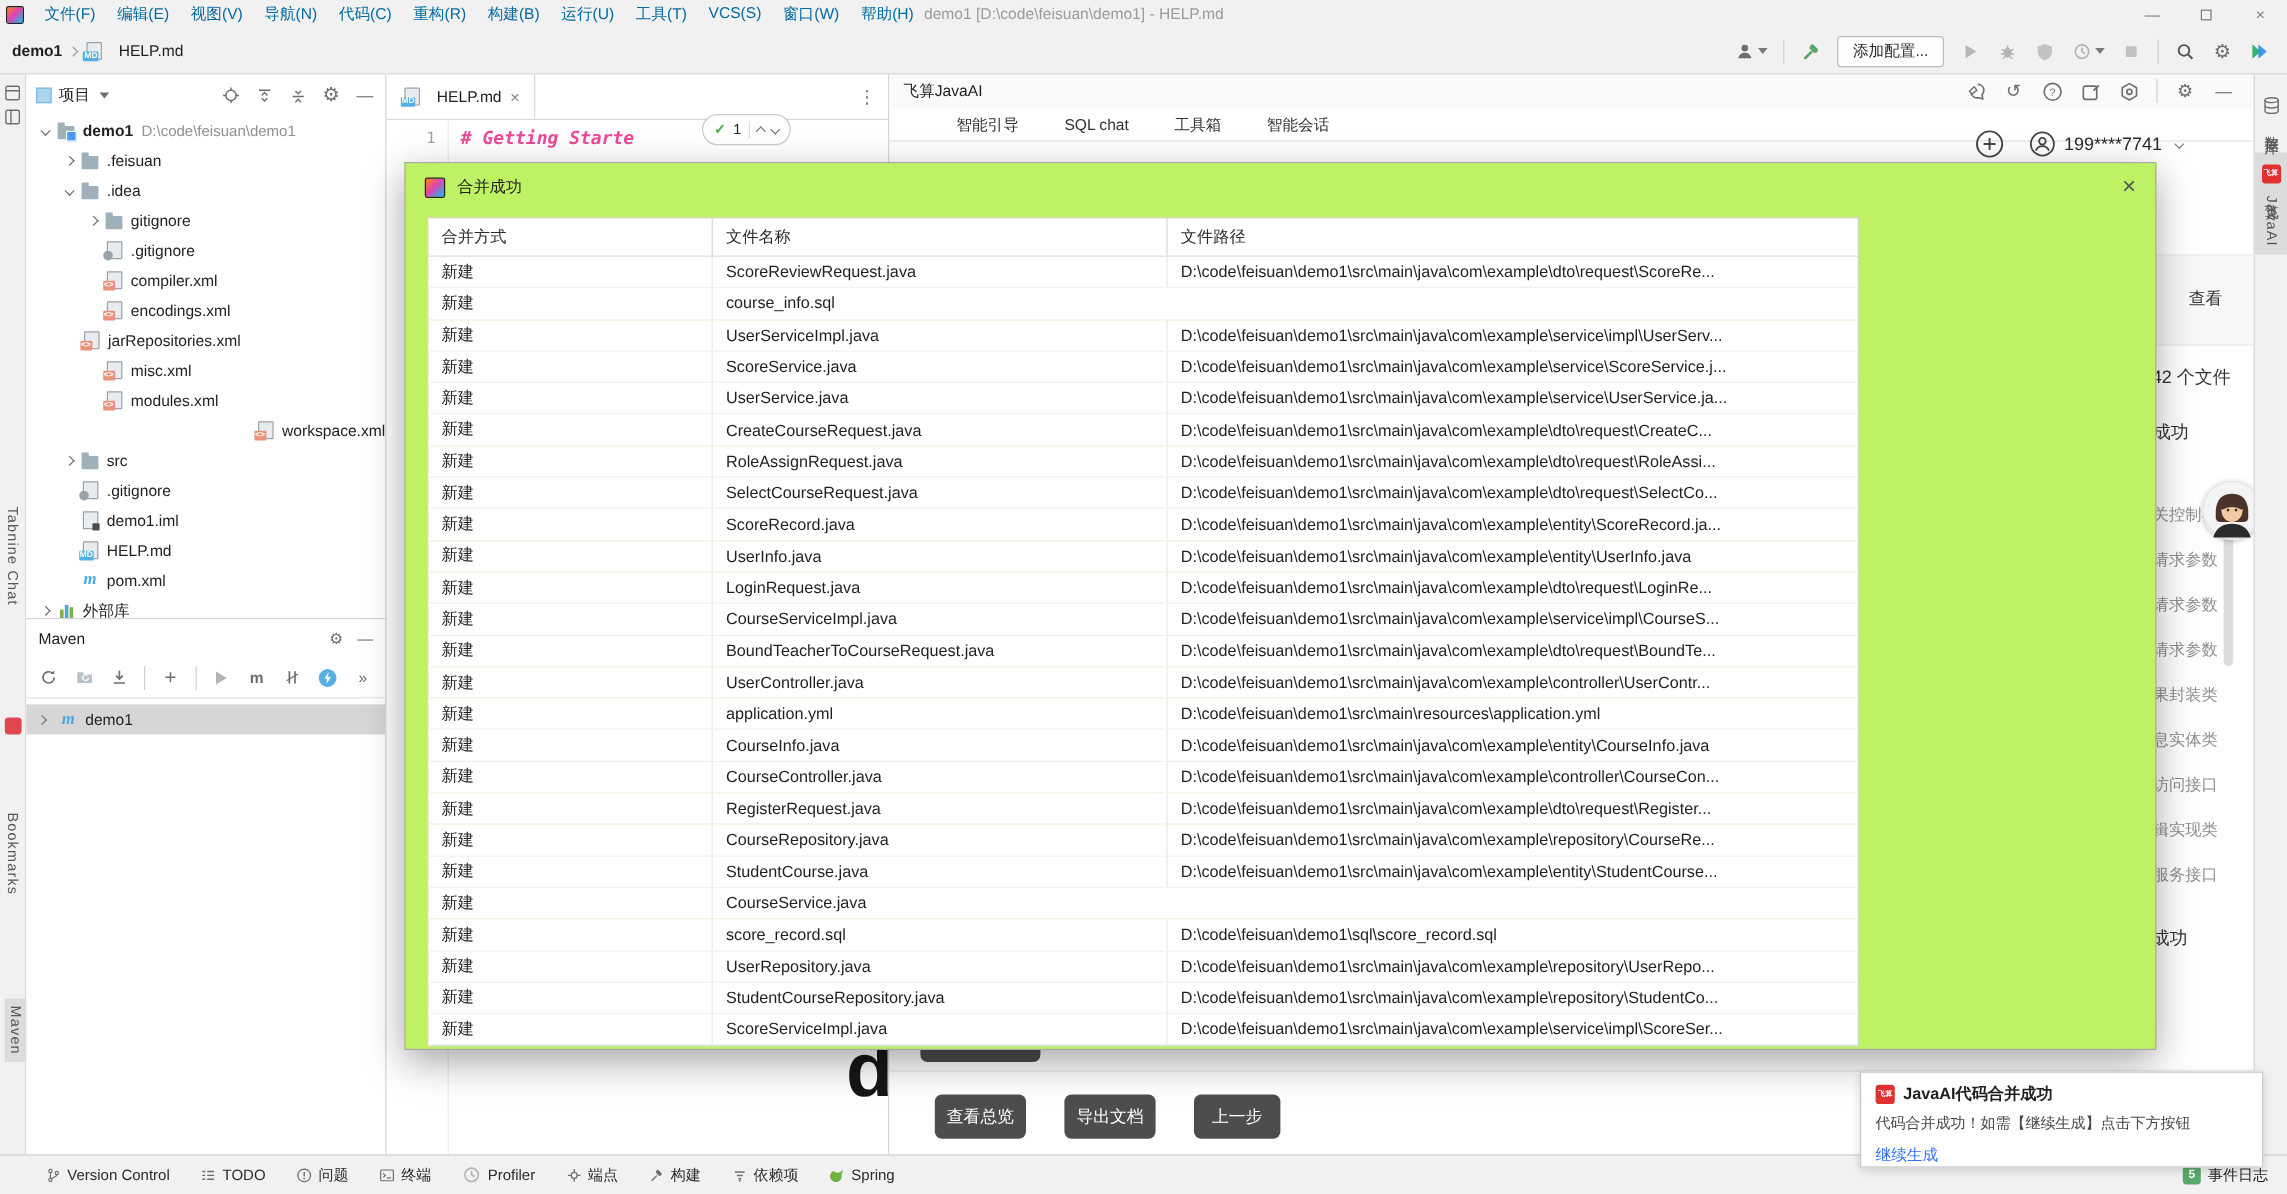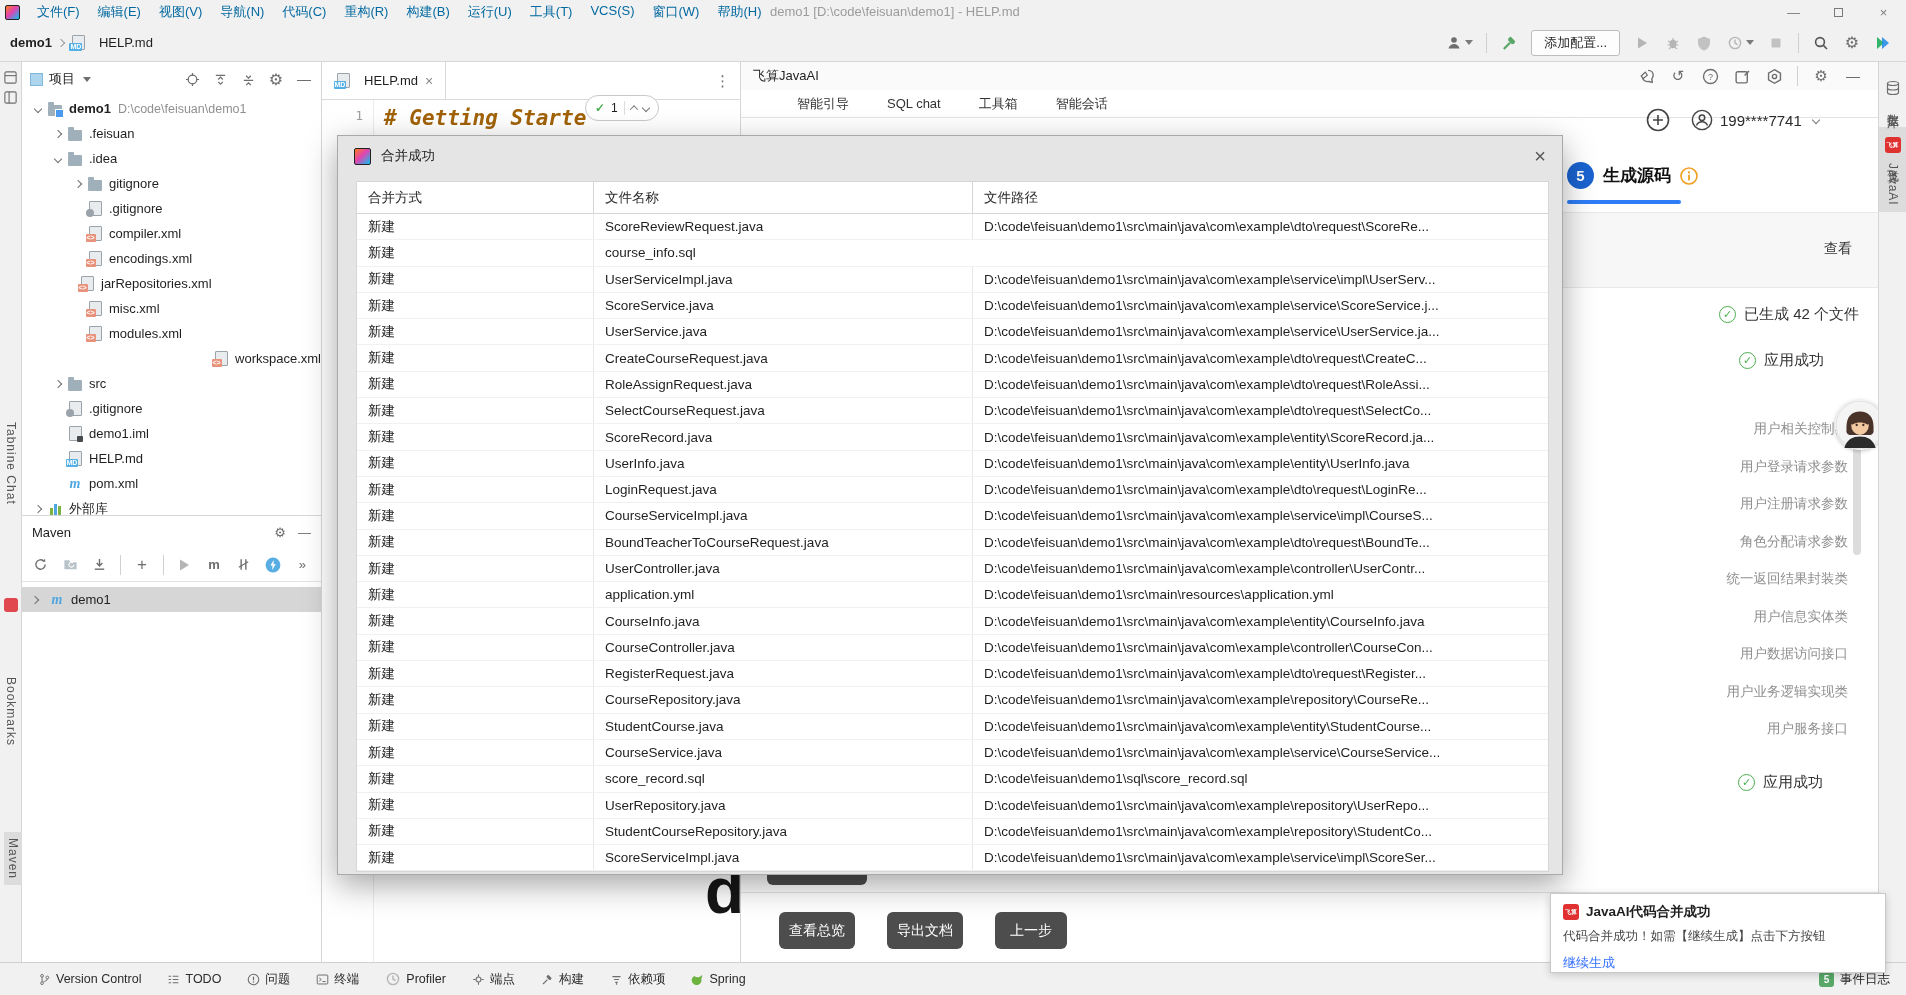--- a/index.html
+++ b/index.html
@@ -62,22 +62,22 @@
   #maven-row { height:25px; margin-top:5px; background:#d6d6d6; display:flex; align-items:center; font-size:13px; }
 
   
   #editor { left:322px; top:62px; width:418px; height:900px; background:#fff; z-index:4; overflow:hidden; }
   #edtabbar { height:38px; border-bottom:1px solid #d9d9d9; display:flex; align-items:center; }
   #edtab { display:flex; align-items:center; gap:7px; height:100%; padding:0 12px; border-right:1px solid #d9d9d9; font-size:13px; background:#fff; }
   #edtab .x { color:#8a8a8a; font-size:14px; }
   #ed-kebab { margin-left:auto; padding-right:10px; color:#6e6e6e; font-size:15px; }
   #gutter { position:absolute; left:0; top:38px; width:52px; bottom:0; border-right:1px solid #ececec;
     font-family:"DejaVu Sans Mono", monospace; font-size:13px; color:#a0a0a0; text-align:right; padding:8px 10px 0 0; }
-  #codeline { position:absolute; left:62px; top:44px; font-family:"DejaVu Sans Mono", monospace; font-size:21px;
-    font-weight:bold; font-style:italic; color:#a16207; white-space:nowrap; }
+  #codeline { position:absolute; left:62px; top:44px; font-family:"DejaVu Sans Mono", monospace; font-size:15px;
+    font-weight:bold; font-style:italic; color:#ec4899; white-space:nowrap; }
   #inspect-widget { position:absolute; left:263px; top:33px; height:26px; background:#fff; border:1px solid #c9c9c9;
     border-radius:13px; display:flex; align-items:center; gap:6px; padding:0 9px; font-size:12px; }
   #inspect-widget .chk { color:#4cae4f; font-weight:bold; }
   #inspect-widget .sep { width:1px; height:14px; background:#ddd; }
   .mini-ch { width:6px; height:6px; border-right:1.4px solid #777; border-bottom:1.4px solid #777; }
   .mini-ch.up { transform:rotate(-135deg) translate(-1px,-1px); }
   .mini-ch.down { transform:rotate(45deg); }
   #bigtext { position:absolute; left:383px; top:792px; font-size:64px; font-weight:bold; color:#161616; }
 
   
@@ -106,21 +106,21 @@
   #tw-scroll { left:1112px; top:343px; width:8px; height:150px; background:#dcdcdc; border-radius:4px; }
   #avatar { left:1094px; top:338px; width:50px; height:50px; border-radius:50%; background:#fff;
     box-shadow:0 1px 4px rgba(0,0,0,.25); z-index:8; }
   #tw-sep2 { left:0; top:830px; width:1138px; height:1px; background:#e6e6e6; }
   #partial-btn { left:26px; top:793px; width:100px; height:30px; background:#4d4d4d; border-radius:6px; }
   #tw-buttons { left:38px; top:850px; display:flex; gap:32px; }
   .dark-btn { min-width:72px; height:37px; background:#4d4d4d; color:#fff; font-size:14px; border:none; border-radius:6px;
     display:flex; align-items:center; justify-content:center; padding:0 10px; font-family:"Liberation Sans",sans-serif; }
 
   
-  #dialog { left:337px; top:135px; width:1226px; height:740px; background:#e5e5e5; border:1px solid #a9a9a9;
+  #dialog { left:337px; top:135px; width:1460px; height:740px; background:#bef264; border:1px solid #a9a9a9;
     box-shadow:0 10px 30px rgba(0,0,0,.35); z-index:60; }
   #dlg-titlebar { height:40px; display:flex; align-items:center; padding:0 16px; }
   #dlg-logo { width:17px; height:17px; border-radius:2px; margin-right:10px;
     background:linear-gradient(135deg,#fc801d 0%,#e343b0 45%,#07c3f2 100%); border:1px solid #222; }
   #dlg-title { font-size:13.5px; color:#1f1f1f; }
   #dlg-close { margin-left:auto; font-size:20px; color:#555; line-height:1; }
   #dlg-table { position:absolute; left:18px; top:45px; width:1193px; border:1px solid #d6d6d6; }
   .thead { display:flex; height:32px; border-bottom:1px solid #d6d6d6; background:#fff; }
   .thead .hc { font-size:13.5px; color:#2b2b2b; display:flex; align-items:center; padding-left:11px; }
   .trow { display:flex; height:26.3px; border-bottom:1px solid #f1f1f1; background:#fff; }
@@ -392,21 +392,21 @@
       </div>
       <div class="tree-row" style="padding-left: 48px;">
         <span class="chbox"></span>
         <span class="t-icon">
           <span class="fico">
             <span class="bdg xml">&lt;&gt;</span>
           </span>
         </span>
         <span>encodings.xml</span>
       </div>
-      <div class="tree-row" style="padding-left: 40px;">
+      <div class="tree-row" style="padding-left: 29px;">
         <span class="chbox"></span>
         <span class="t-icon">
           <span class="fico">
             <span class="bdg xml">&lt;&gt;</span>
           </span>
         </span>
         <span>jarRepositories.xml</span>
       </div>
       <div class="tree-row" style="padding-left: 48px;">
         <span class="chbox"></span>
@@ -818,21 +818,20 @@
           <span class="c col3">D:\code\feisuan\demo1\src\main\java\com\example\repository\CourseRe...</span>
         </div>
         <div class="trow">
           <span class="c col1">新建</span>
           <span class="c col2">StudentCourse.java</span>
           <span class="c col3">D:\code\feisuan\demo1\src\main\java\com\example\entity\StudentCourse...</span>
         </div>
         <div class="trow">
           <span class="c col1">新建</span>
           <span class="c col2">CourseService.java</span>
-          <span class="c col3">D:\code\feisuan\demo1\src\main\java\com\example\service\CourseService...</span>
         </div>
         <div class="trow">
           <span class="c col1">新建</span>
           <span class="c col2">score_record.sql</span>
           <span class="c col3">D:\code\feisuan\demo1\sql\score_record.sql</span>
         </div>
         <div class="trow">
           <span class="c col1">新建</span>
           <span class="c col2">UserRepository.java</span>
           <span class="c col3">D:\code\feisuan\demo1\src\main\java\com\example\repository\UserRepo...</span>

